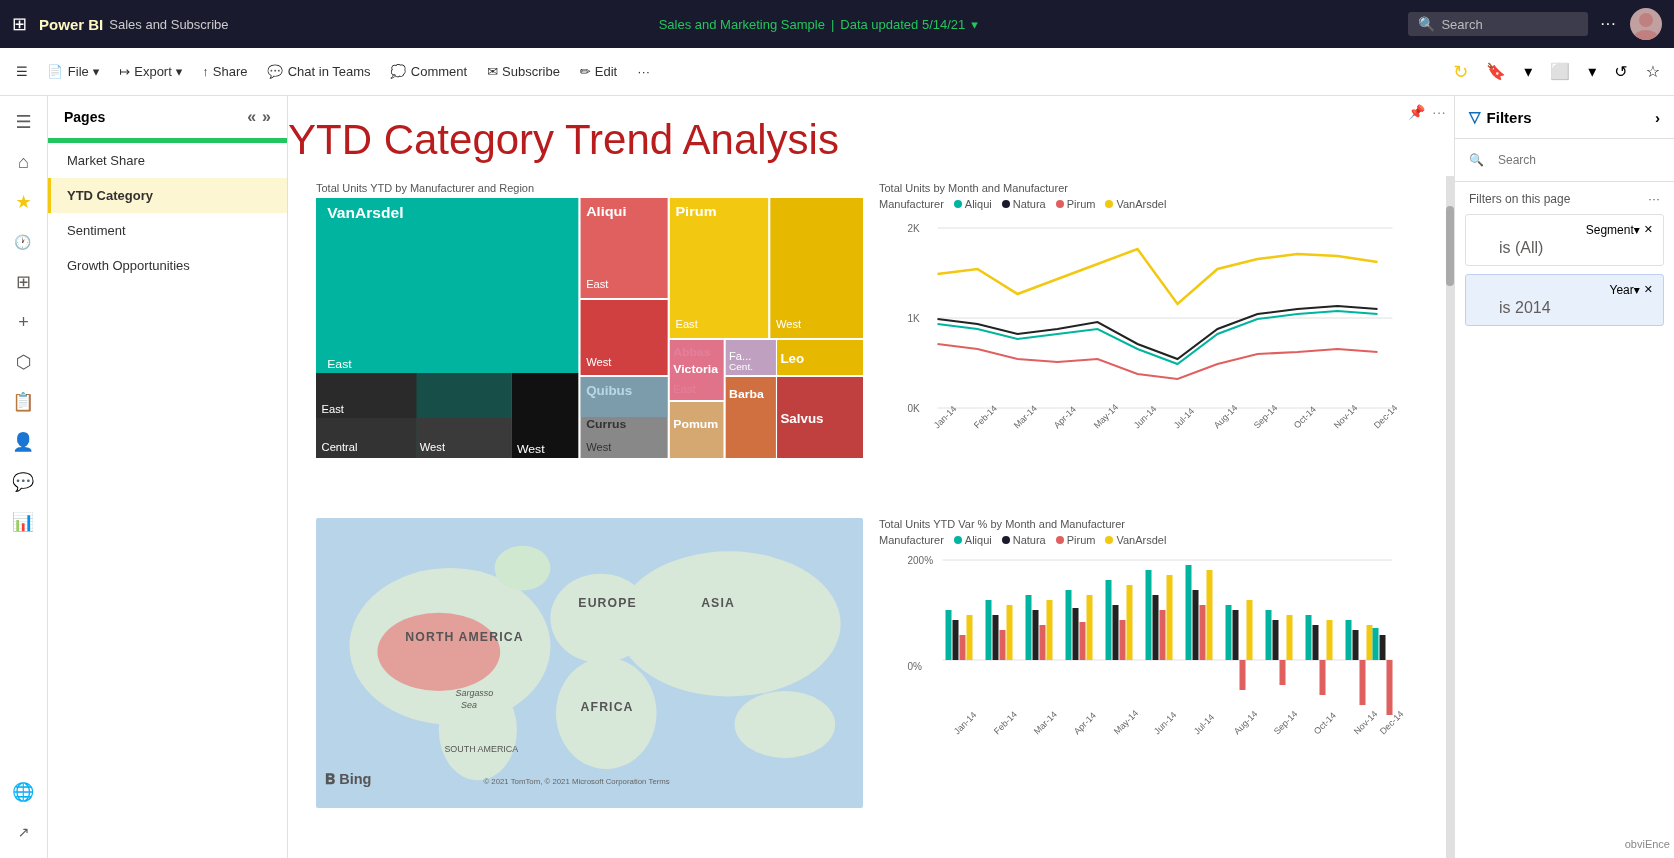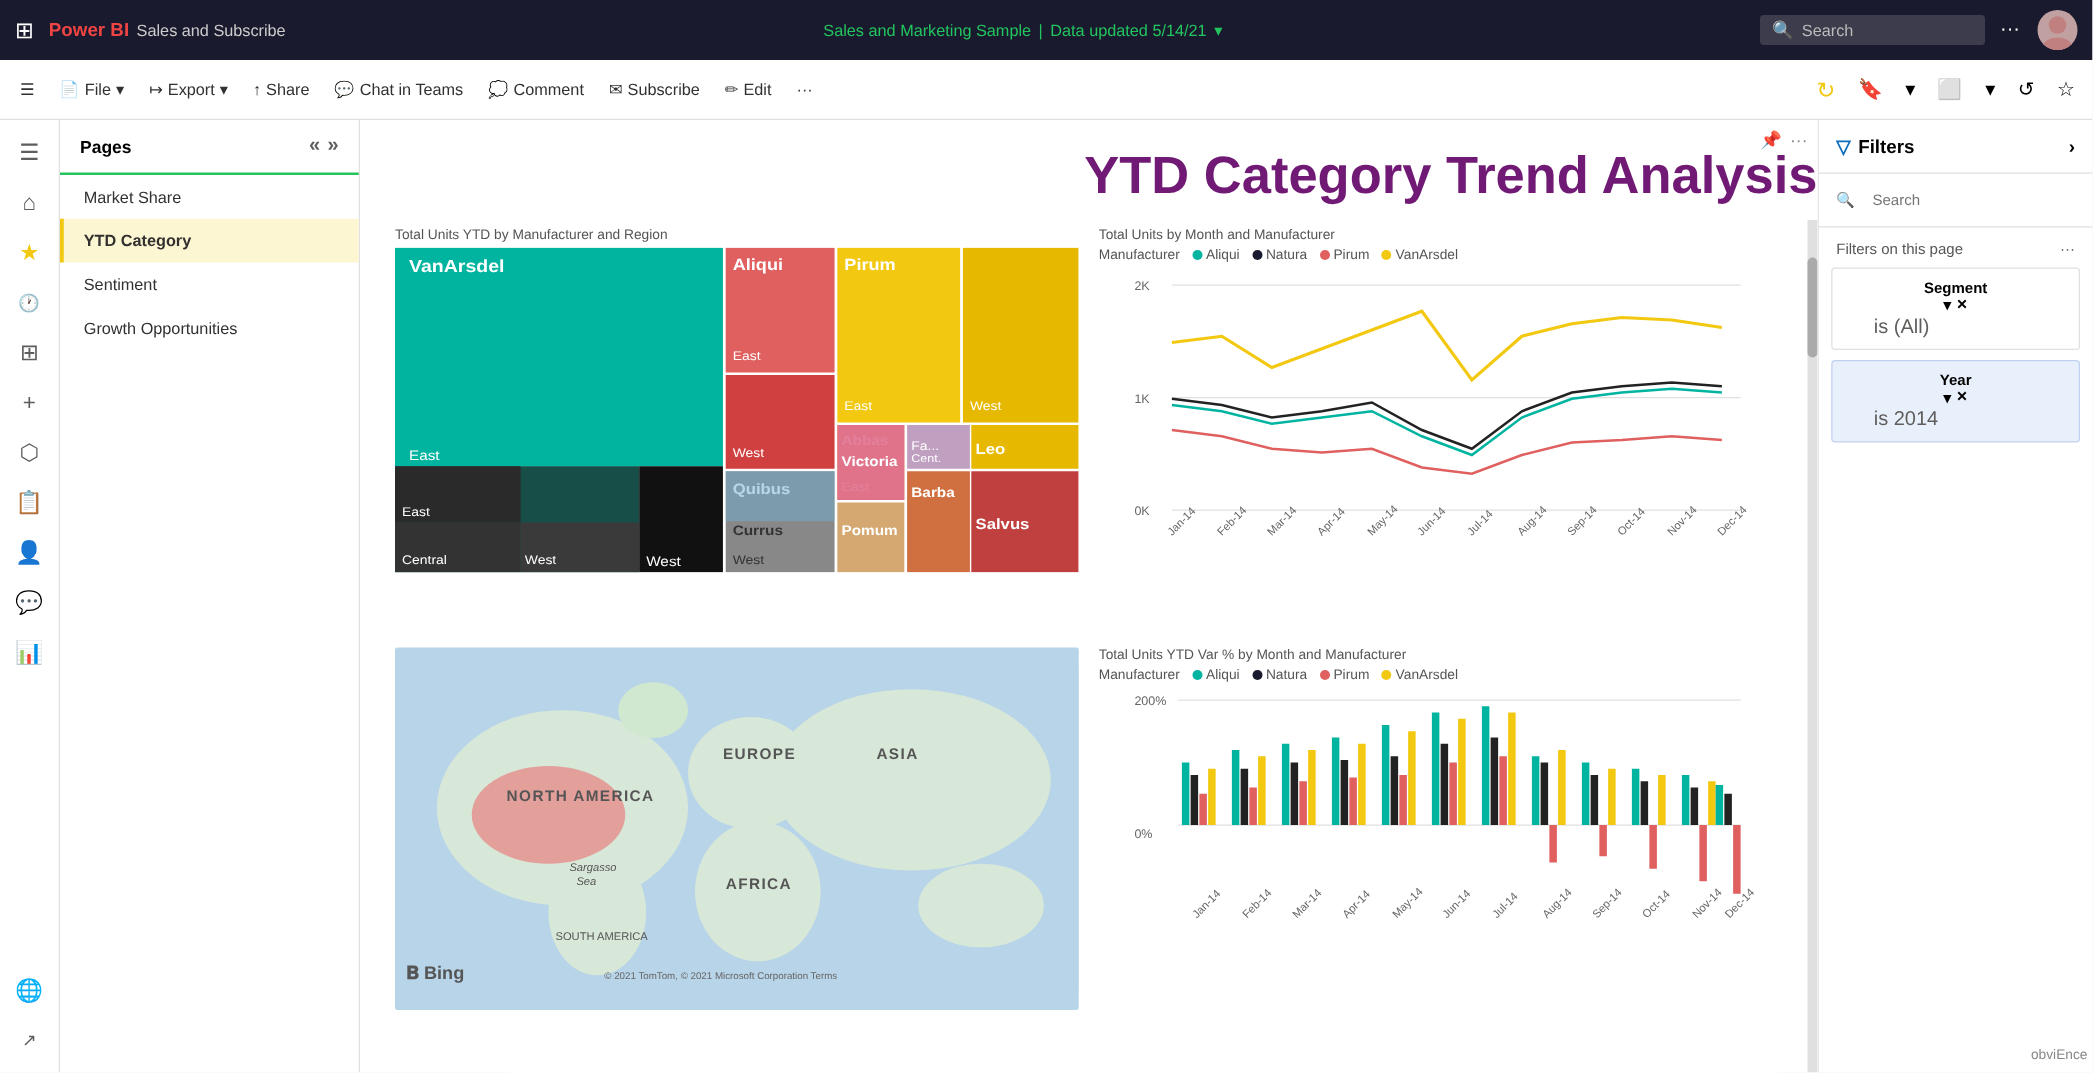--- a/index.html
+++ b/index.html
@@ -6,21 +6,21 @@
     body { font-family: 'Segoe UI', Arial, sans-serif; font-size: 13px; background: #f3f2f1; overflow: hidden; }
 
     
     .top-bar {
       display: flex; align-items: center;
       background: #1a1a2e; height: 48px; padding: 0 12px;
       color: #fff; gap: 12px;
     }
     .top-bar .waffle { font-size: 18px; cursor: pointer; }
     .top-bar .brand { display: flex; align-items: center; gap: 6px; }
-    .top-bar .brand-logo { color: #ef4444; font-weight: 700; font-size: 15px; }
+    .top-bar .brand-logo { color: #fef9c3; font-weight: 700; font-size: 15px; }
     .top-bar .brand-name { font-size: 13px; color: #ccc; }
     .top-bar .title-area { flex: 1; text-align: center; font-size: 13px; color: #22c55e; }
     .top-bar .title-area .data-info { display: inline-flex; align-items: center; gap: 6px; }
     .top-bar .search-box {
       display: flex; align-items: center; background: rgba(255,255,255,0.15);
       border-radius: 3px; padding: 4px 10px; gap: 6px; width: 180px;
     }
     .top-bar .search-box input {
       background: transparent; border: none; color: #fff; outline: none; font-size: 13px; width: 120px;
     }
@@ -54,32 +54,32 @@
     .nav-icon { width: 36px; height: 36px; display: flex; align-items: center; justify-content: center; border-radius: 3px; cursor: pointer; font-size: 18px; color: #605e5c; }
     .nav-icon.active { color: #f2c811; }
 
     
     .pages-panel {
       width: 240px; background: #fff; border-right: 1px solid #e0e0e0;
       display: flex; flex-direction: column;
     }
     .pages-header {
       display: flex; align-items: center; justify-content: space-between;
-      padding: 12px 16px; font-weight: 600; font-size: 14px; border-bottom: 2px solid #22c55e;
+      padding: 12px 16px; font-weight: 600; font-size: 14px; border-bottom: 5px solid #22c55e;
     }
     .pages-header .collapse-btn { cursor: pointer; font-size: 16px; color: #605e5c; }
     .page-item {
       padding: 10px 16px; cursor: pointer; font-size: 13px; color: #323130;
       border-left: 3px solid transparent;
     }
     .page-item.active { background: #fdf6d3; border-left: 3px solid #f2c811; font-weight: 600; }
 
     
     .report-canvas { flex: 1; background: #fff; position: relative; overflow: hidden; padding: 0; }
-    .report-title { text-align: right; font-size: 42px; font-weight: 700; color: #701a75; padding: 20px 0 10px; }
+    .report-title { text-align: left; font-size: 42px; font-weight: 400; color: #b91c1c; padding: 20px 0 10px; }
 
     
     .charts-grid {
       display: grid; grid-template-columns: 1fr 1fr;
       grid-template-rows: 1fr 1fr; gap: 0; padding: 0 20px; height: calc(100% - 90px);
     }
     .chart-container { padding: 8px; position: relative; }
     .chart-title { font-size: 11px; color: #555; margin-bottom: 4px; }
     .chart-legend { display: flex; align-items: center; gap: 10px; font-size: 11px; color: #555; margin-bottom: 4px; flex-wrap: wrap; }
     .legend-item { display: flex; align-items: center; gap: 3px; }
@@ -109,21 +109,21 @@
     .filters-search {
       display: flex; align-items: center; gap: 6px; padding: 10px 14px;
       border-bottom: 1px solid #e0e0e0;
     }
     .filters-search input { border: 1px solid #ccc; border-radius: 2px; padding: 4px 8px; font-size: 12px; width: 100%; outline: none; }
     .filters-section-label { padding: 10px 14px 4px; font-size: 12px; color: #555; display: flex; align-items: center; justify-content: space-between; }
     .filter-chip {
       margin: 4px 10px; border: 1px solid #e0e0e0; border-radius: 3px; padding: 8px 10px; font-size: 12px;
     }
     .filter-chip.active { background: #f0f0f0; border: 1px solid #ccc; }
-    .filter-chip-header { display: flex; align-items: center; justify-content: flex-end; font-weight: 700; flex-direction: column; }
+    .filter-chip-header { display: flex; align-items: center; justify-content: flex-end; font-weight: 400; }
     .filter-chip-value { color: #605e5c; font-size: 16px; margin-top: 2px; padding-left: 23px; }
 
     
     .pin-area { position: absolute; top: 8px; right: 8px; display: flex; gap: 6px; color: #888; font-size: 14px; }
 
     
     .scroll-indicator {
       position: absolute; right: 0; top: 80px; bottom: 0; width: 8px;
       background: #e0e0e0;
     }

